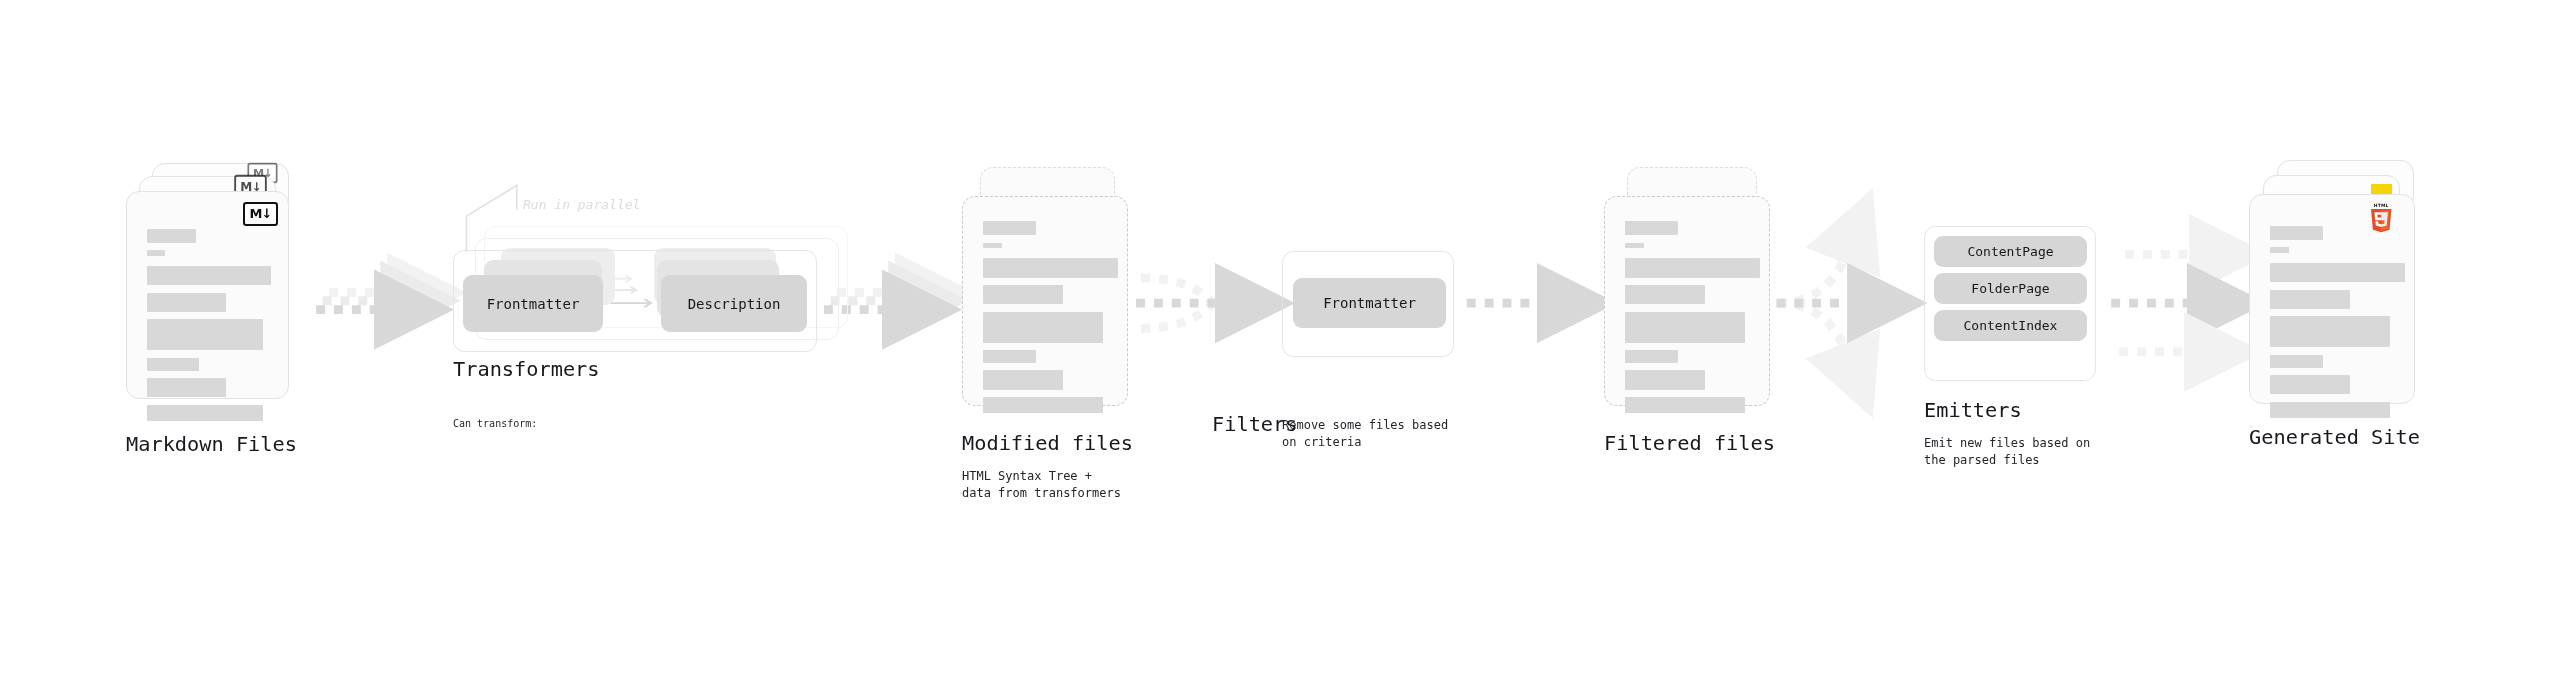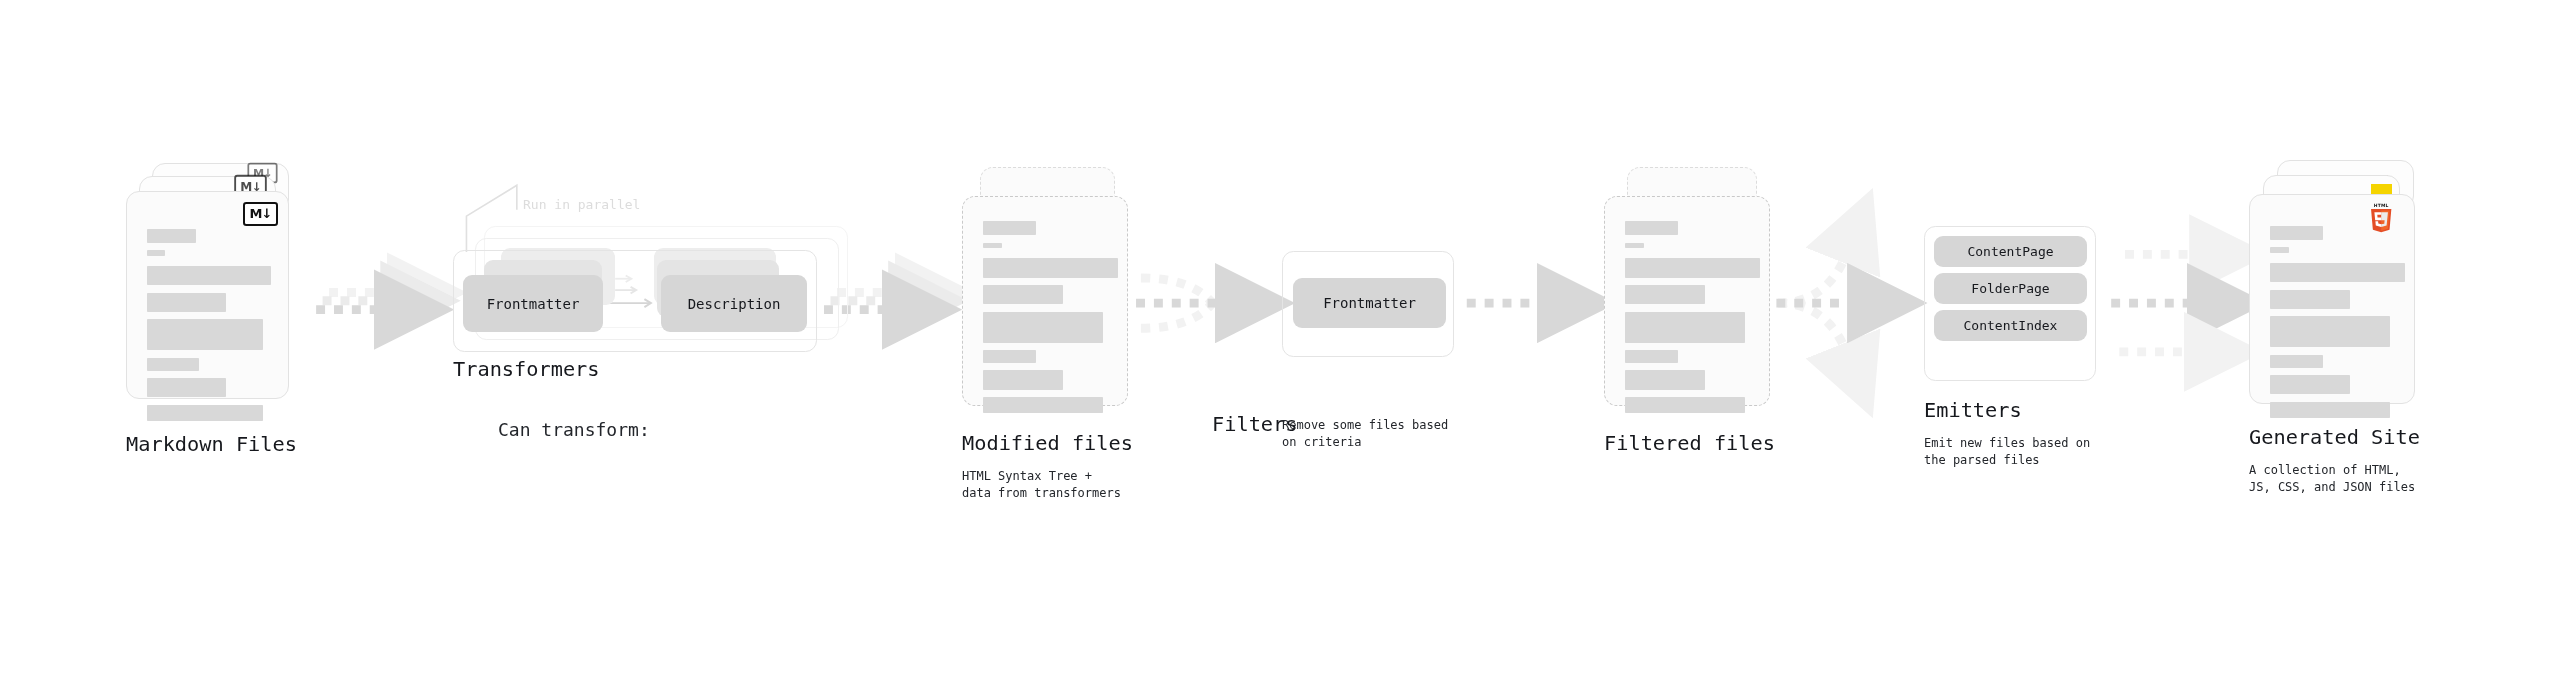--- a/index.html
+++ b/index.html
@@ -92,24 +92,23 @@
   }
   .subtitle {
     position: absolute;
     font-size: 12px;
     line-height: 1.42;
     color: #23262b;
     white-space: pre-line;
   }
   .bullets {
     position: absolute;
-    font-size: 18px;
+    font-size: 10px;
     line-height: 1.45;
     color: #23262b;
-    margin-left: 45px;
   }
   .bullets .lead { margin: 0 0 1.6px 0; }
   .bullets ul { margin: 0; padding: 0 0 0 11.4px; list-style: none; }
   .bullets li { position: relative; padding-left: 9.8px; white-space: nowrap; }
   .bullets li::before {
     content: "\2022";
     position: absolute;
     left: 0;
     top: 0;
   }
@@ -238,21 +237,21 @@
         <div class="bar" style="width:116px;height:31px;"></div>
         <div class="bar" style="width:52px;height:13px;"></div>
         <div class="bar" style="width:79px;height:19.5px;"></div>
         <div class="bar" style="width:116px;height:16.3px;"></div>
       </div>
     </div>
   </div>
   <div class="title" style="left:126px; top:432px;">Markdown Files</div>
 
   <div>
-    <div class="parallel-label" style="left:523px; top:197px;">Run in parallel</div>
+    <div class="parallel-label" style="left:523px; top:197px;font-style:italic;">Run in parallel</div>
 
     <div class="groupbox ghost3" style="left:484px; top:226px; width:364px; height:102px;"></div>
     <div class="chip ghost3" style="left:501px; top:248px; width:114px; height:57px;">Frontmatter</div>
     <div class="chip ghost3" style="left:654px; top:248px; width:122px; height:57px;">Description</div>
 
     <div class="groupbox ghost2" style="left:475px; top:238px; width:364px; height:102px;"></div>
     <div class="chip ghost2" style="left:484px; top:260px; width:118px; height:57px;">Frontmatter</div>
     <div class="chip ghost2" style="left:657px; top:260px; width:122px; height:57px;">Description</div>
 
     <div class="groupbox" style="left:453px; top:250px; width:364px; height:102px;"></div>
@@ -344,17 +343,15 @@
         <div class="bar" style="width:135px;height:19.5px;"></div>
         <div class="bar" style="width:80px;height:19.5px;"></div>
         <div class="bar" style="width:120px;height:31px;"></div>
         <div class="bar" style="width:53px;height:13px;"></div>
         <div class="bar" style="width:80px;height:19.5px;"></div>
         <div class="bar" style="width:120px;height:16.3px;"></div>
       </div>
     </div>
   </div>
   <div class="title" style="left:2249px; top:425px;">Generated Site</div>
-  <div class="subtitle" style="left:2249px; top:462px;">A collection of HTML,
-JS, CSS, and JSON files</div>
 
 </div>
 
 
 </body></html>

